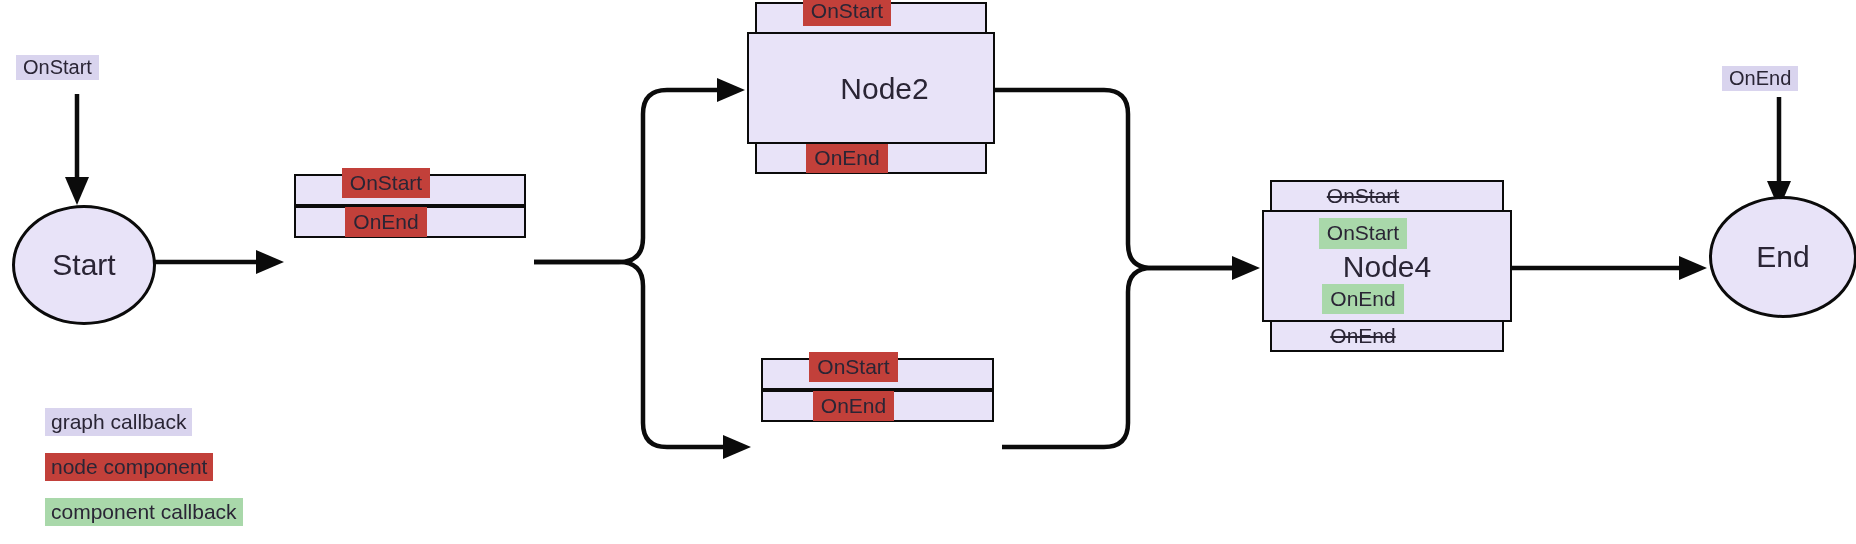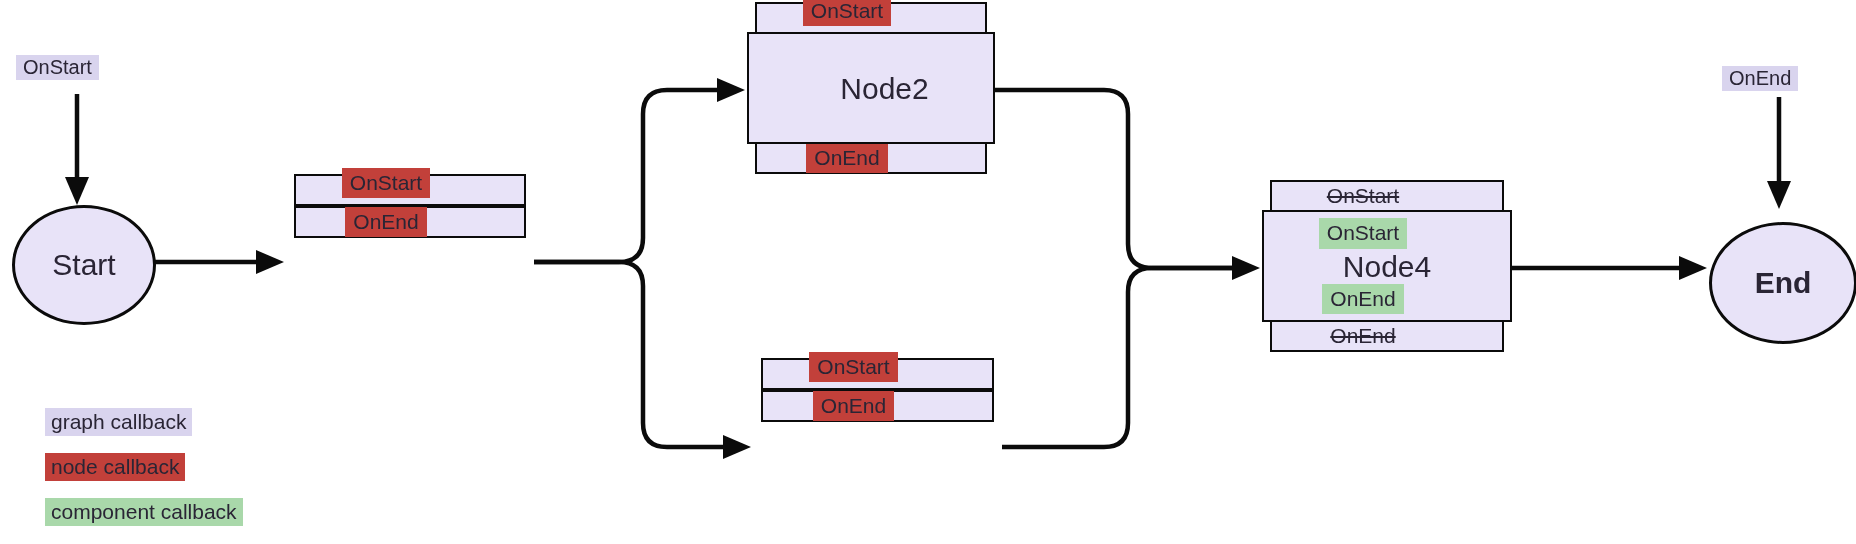--- a/index.html
+++ b/index.html
@@ -10,21 +10,21 @@
   }
   #edges { position:absolute; left:0; top:0; width:1856px; height:544px; }
 
   
   .terminal {
     position:absolute; border:3.5px solid #0b0b0b; border-radius:50%;
     background:#e8e3f8; display:flex; align-items:center; justify-content:center;
     font-size:30px; z-index:3;
   }
   #start-node { left:12px;    top:205px; width:138px; height:114px; }
-  #end-node   { left:1709px; top:222px; width:142px; height:116px;font-weight:bold; }
+  #end-node   { left:1709px; top:196px; width:142px; height:116px; }
 
   
   .float-label {
     position:absolute; background:#d9d4ee; font-size:20px;
     padding:1px 7px; z-index:3;
   }
   #lbl-onstart { left:16px;   top:55px; }
   #lbl-onend   { left:1722px; top:66px; }
 
   
@@ -139,17 +139,17 @@
       <span class="cb struck">OnEnd</span>
     </div>
   </div>
 
   <div class="terminal" id="end-node">
     <span>End</span>
   </div>
 
   <div id="legend">
     <span class="legend-item lg-graph">graph callback</span>
-    <span class="legend-item lg-node">node callback</span>
+    <span class="legend-item lg-node">node component</span>
     <span class="legend-item lg-comp">component callback</span>
   </div>
 
 </div>
 
 </body></html>

